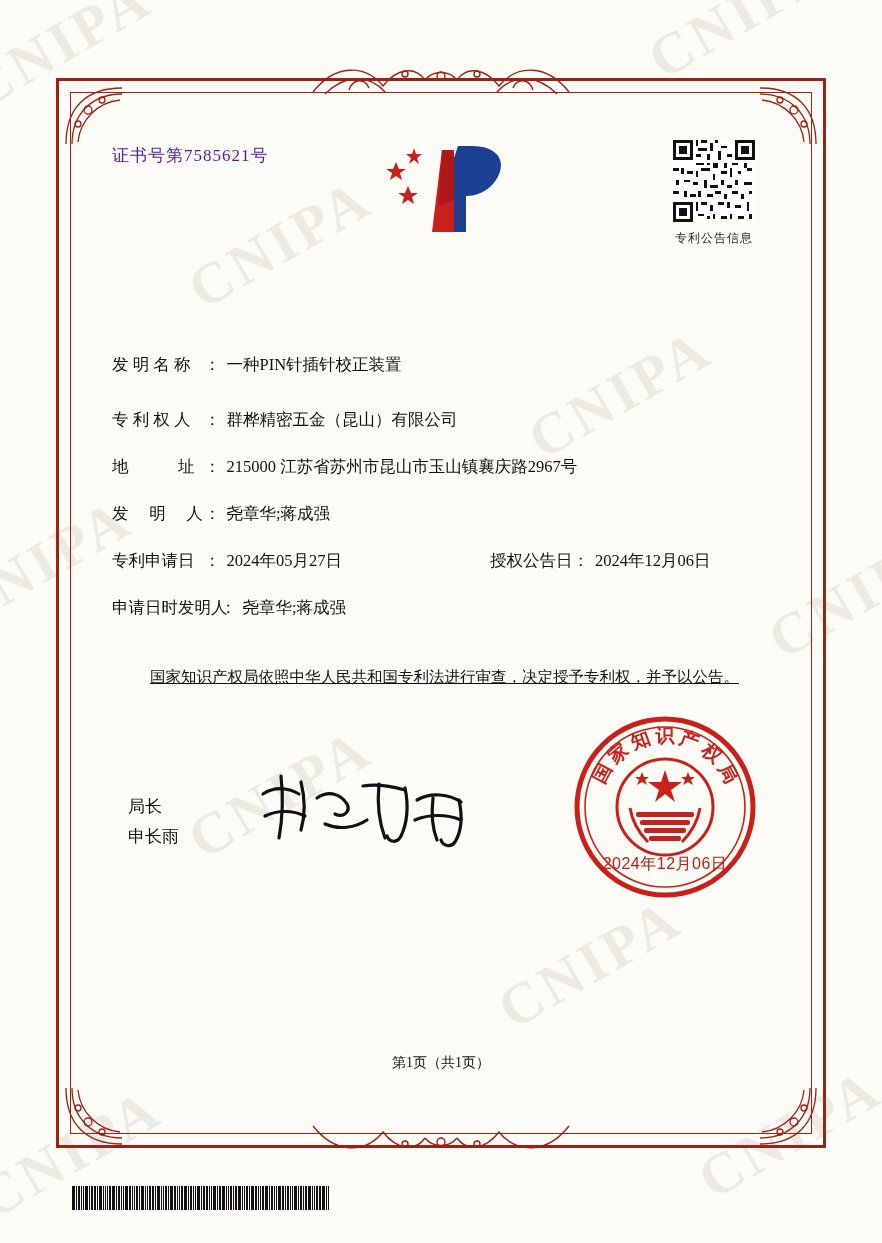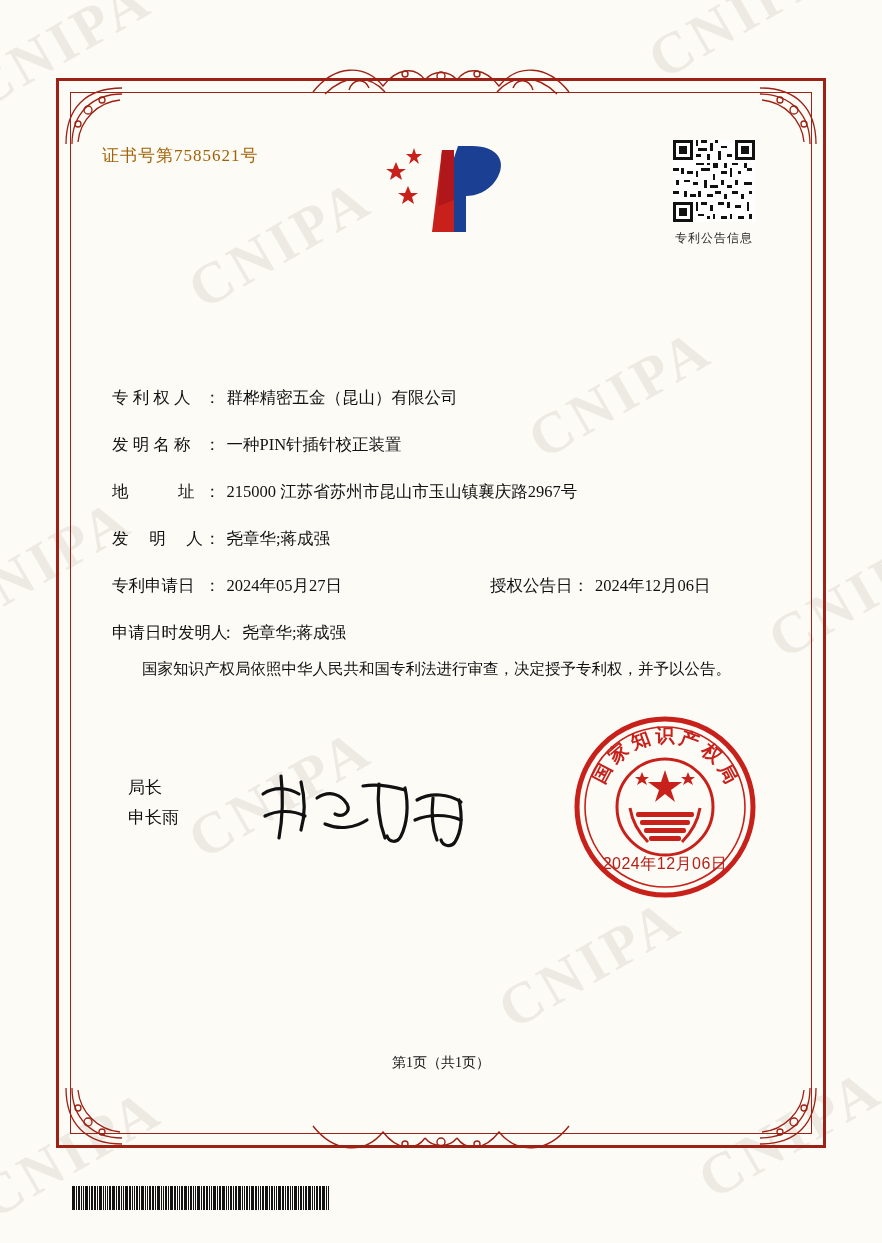--- a/index.html
+++ b/index.html
@@ -63,23 +63,23 @@
 
   
   .content{
     position:absolute;
     left:70px;top:92px;
     width:742px;height:1042px;
   }
 
   .cert-no{
     position:absolute;
-    left:32px;top:52px;
+    left:42px;top:52px;
     font-size:17px;
-    color:#a16207;
+    color:#4c1d95;
     letter-spacing:1px;
   }
 
   .logo{
     position:absolute;
     left:310px;top:48px;
     width:135px;height:95px;
   }
 
   .qr-wrap{
@@ -142,26 +142,26 @@
 
   .para{
     position:absolute;
     left:42px;top:562px;
     width:662px;
     font-size:15.5px;
     line-height:30px;
     color:#111;
     text-align:justify;
   }
-  .para p{margin:0;}
+  .para p{margin:8px;text-decoration:underline;}
   .para p.first{text-indent:30px;}
 
   .sign{
     position:absolute;
-    left:58px;top:681px;
+    left:58px;top:700px;
     font-size:17px;
     line-height:30px;
     color:#111;
   }
   .handwriting{
     position:absolute;
     left:185px;top:672px;
     width:230px;height:90px;
   }
 
@@ -392,26 +392,26 @@
           <rect x="23" y="27" width="2" height="1"></rect>
         <rect x="27" y="26" width="1" height="2"></rect>
       </g>
     </svg>
     <div class="qr-cap">专利公告信息</div>
   </div>
 
 
   <div class="fields">
 
+    <div class="row">
+      <span class="lab">发 明 名 称</span><span class="colon">：</span><span class="val">一种PIN针插针校正装置</span>
+    </div>
+
     <div class="row" style="margin-top:33px">
       <span class="lab">专 利 权 人</span><span class="colon">：</span><span class="val">群桦精密五金（昆山）有限公司</span>
-    </div>
-
-    <div class="row">
-      <span class="lab">发 明 名 称</span><span class="colon">：</span><span class="val">一种PIN针插针校正装置</span>
     </div>
 
     <div class="row">
       <span class="lab">地　　　址</span><span class="colon">：</span><span class="val">215000 江苏省苏州市昆山市玉山镇襄庆路2967号</span>
     </div>
 
     <div class="row">
       <span class="lab">发　 明　 人</span><span class="colon">：</span><span class="val">尧章华;蒋成强</span>
     </div>
 

